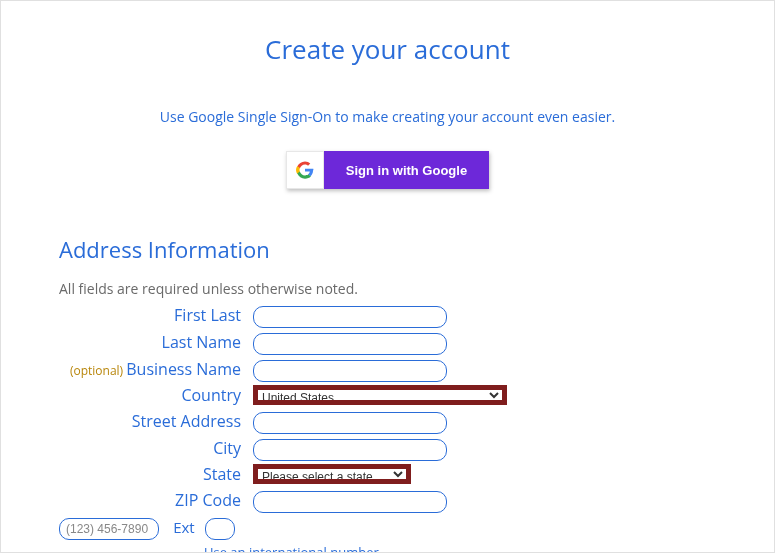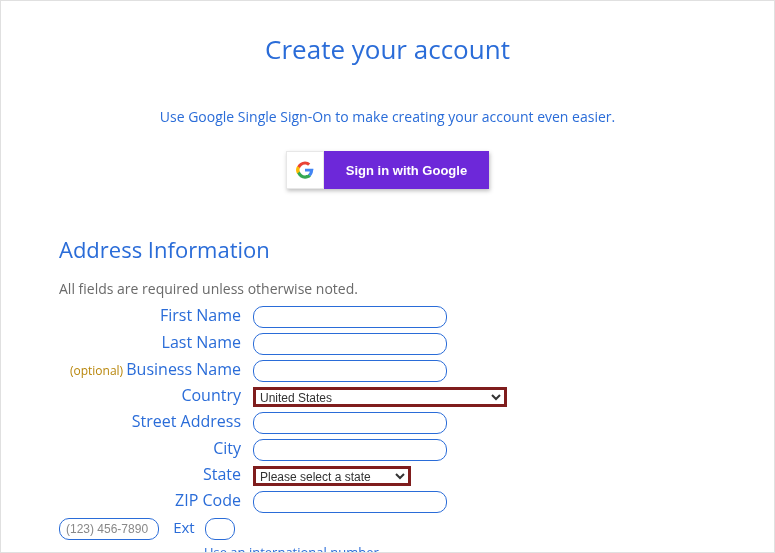--- a/index.html
+++ b/index.html
@@ -94,21 +94,21 @@
       border: 1px solid #2a6cd8;
       border-radius: 10px;
       padding: 0 6px;
       font-size: 12px;
       color: #333;
     }
     .form-field input.phone-ext {
       width: 30px;
     }
     .form-field select {
-      border: 3px solid #7f1d1d;
+      border: 5px solid #7f1d1d;
       font-size: 12px;
       color: #333;
       background: #fff;
       height: 20px;
     }
     .form-field select.country-select {
       width: 254px;
     }
     .form-field select.state-select {
       width: 158px;
@@ -148,21 +148,21 @@
       </svg>
     </span>
     <span class="google-btn-text">Sign in with Google</span>
   </button>
 </div>
 
 <h2 class="section-title">Address Information</h2>
 <div class="required-note">All fields are required unless otherwise noted.</div>
 
 <div class="form-row">
-  <div class="form-label">First Name</div>
+  <div class="form-label">First Last</div>
   <div class="form-field"><input type="text" value="" style=""></div>
 </div>
 
 <div class="form-row">
   <div class="form-label">Last Name</div>
   <div class="form-field"><input type="text" value="" style=""></div>
 </div>
 
 <div class="form-row">
   <div class="form-label"><span class="optional">(optional) </span><span>Business Name</span></div>

